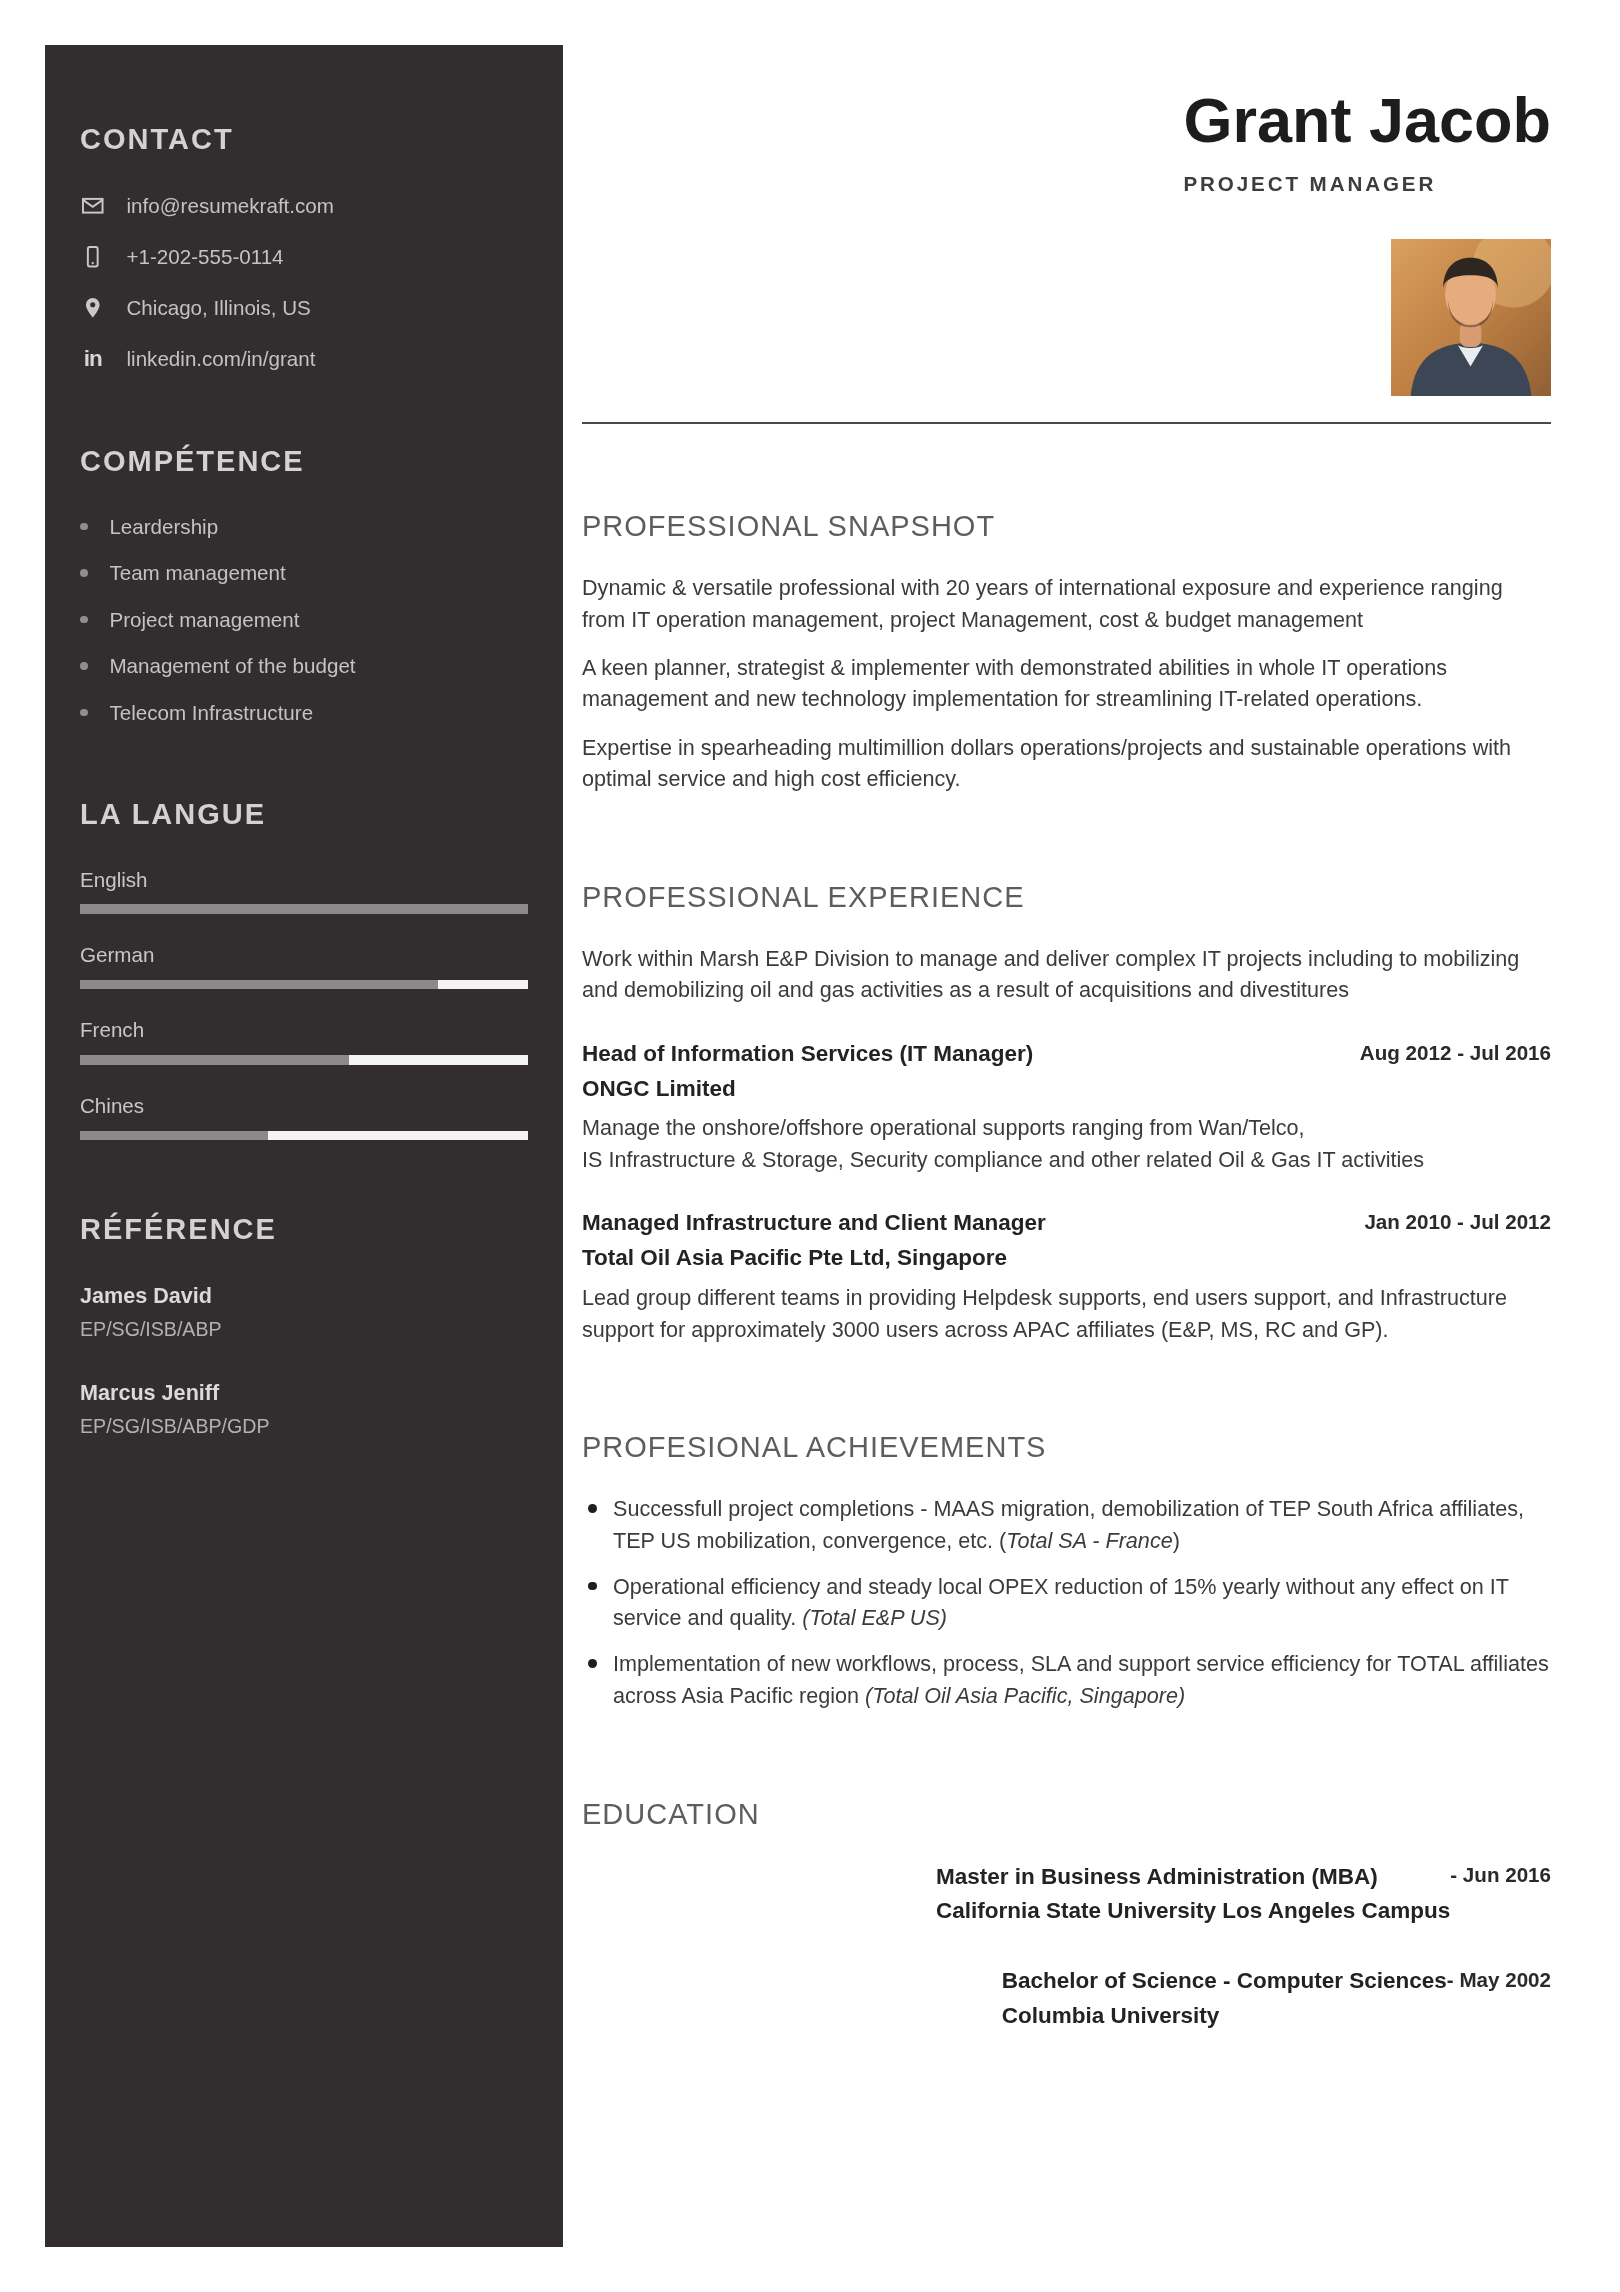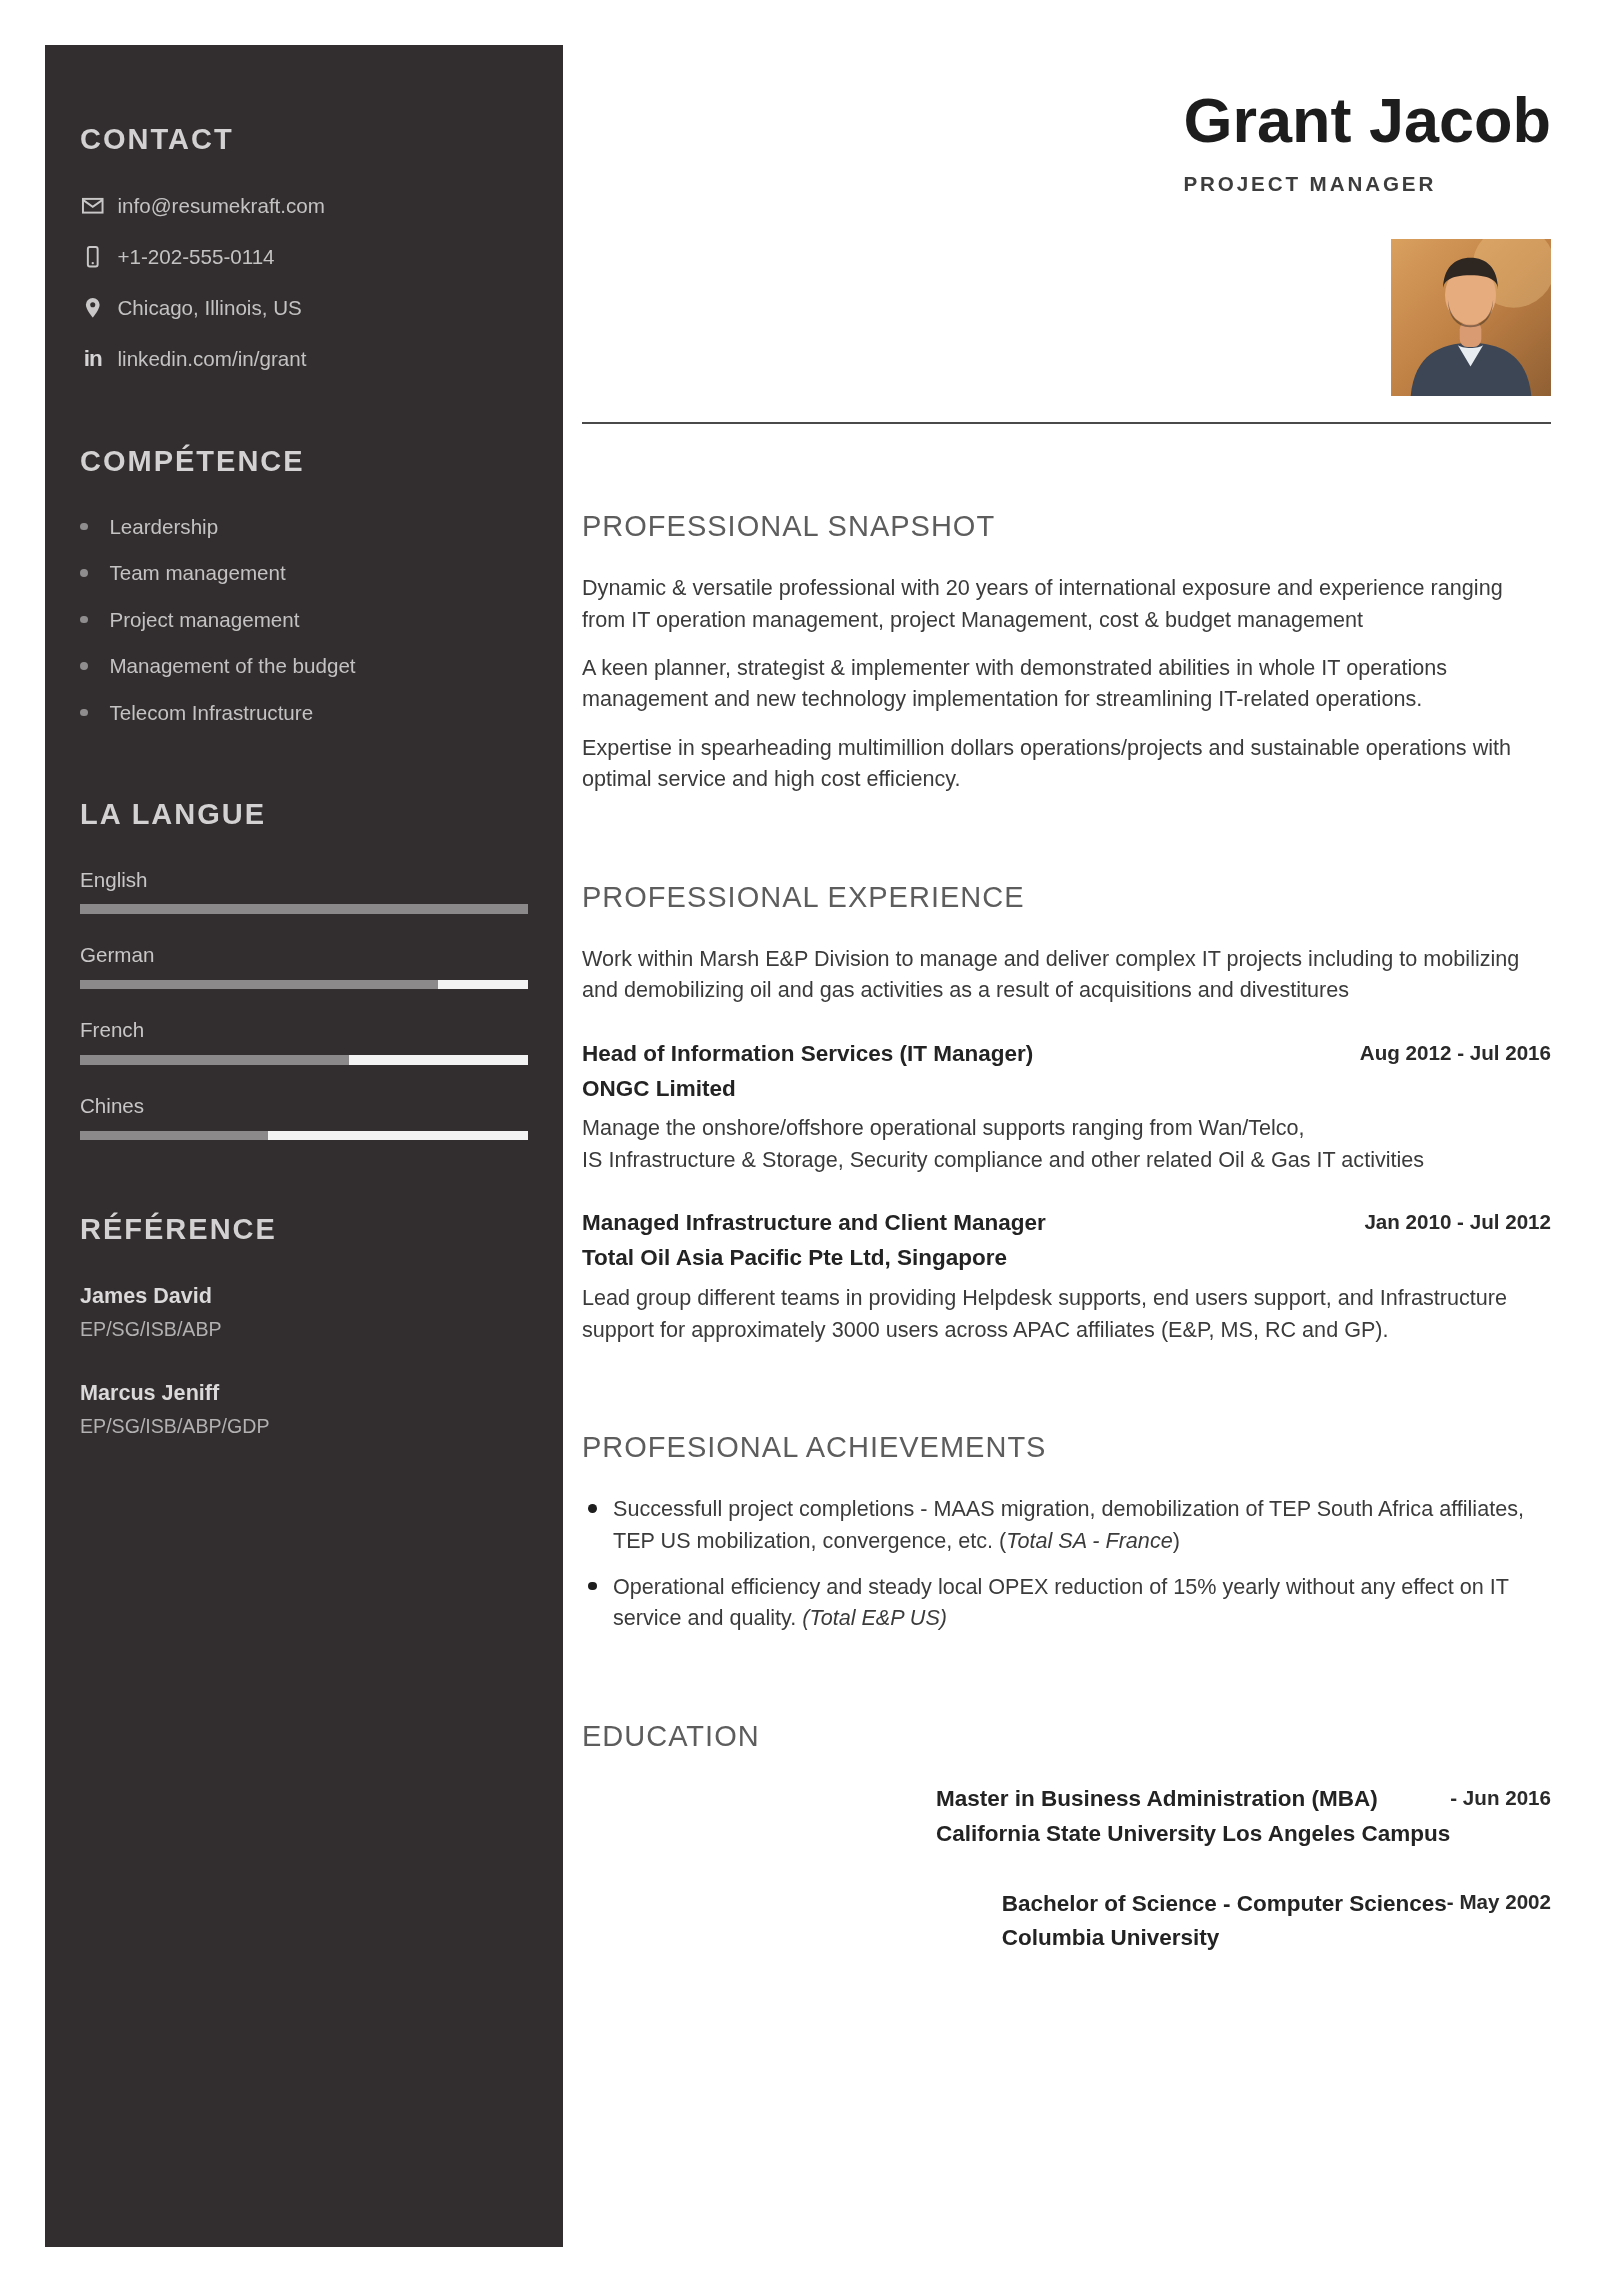--- a/index.html
+++ b/index.html
@@ -18,21 +18,21 @@
     background:#322e2f;
     padding:78px 35px 39px 35px;
     color:#c4c2c2;
   }
   .sb-section { margin-bottom:73px; }
   .sb-heading {
     font-size:29px; font-weight:700; letter-spacing:2px;
     color:#d3d1d1; margin-bottom:37px;
   }
   .contact-item {
-    display:flex; align-items:center; gap:12px;
+    display:flex; align-items:center; gap:21px;
     margin-bottom:25.5px; font-size:20.6px; color:#c4c2c2;
   }
   .contact-item .icon {
     width:25.5px; height:25.5px; flex:0 0 25.5px;
     display:flex; align-items:center; justify-content:center;
   }
   .icon svg { width:23.5px; height:23.5px; }
   .in-glyph { font-weight:700; font-size:22.5px; color:#d6d4d4; letter-spacing:-1px; }
 
   .comp-item {
@@ -265,20 +265,21 @@
       </div>
       <p class="job-desc">Lead group different teams in providing Helpdesk supports, end users support, and Infrastructure support for approximately 3000 users across APAC affiliates (E&amp;P, MS, RC and GP).</p>
     </div>
   </section>
 
   <section class="section">
     <h2 class="section-heading">PROFESIONAL ACHIEVEMENTS</h2>
     <ul class="ach-list">
       <li class="ach-item"><span>Successfull project completions - MAAS migration, demobilization of TEP South Africa affiliates, TEP US mobilization, convergence, etc. (</span><span class="ach-note">Total SA - France</span><span>)</span></li>
       <li class="ach-item"><span>Operational efficiency and steady local OPEX reduction of 15% yearly without any effect on IT service and quality. </span><span class="ach-note">(Total E&amp;P US)</span><span></span></li>
+      <li class="ach-item"><span>Implementation of new workflows, process, SLA and support service efficiency for TOTAL affiliates across Asia Pacific region </span><span class="ach-note">(Total Oil Asia Pacific, Singapore)</span><span></span></li>
     </ul>
   </section>
 
   <section class="section">
     <h2 class="section-heading">EDUCATION</h2>
 
     <div class="edu">
       <div>
         <div class="edu-degree">Master in Business Administration (MBA)</div>
         <div class="edu-school">California State University Los Angeles Campus</div>

